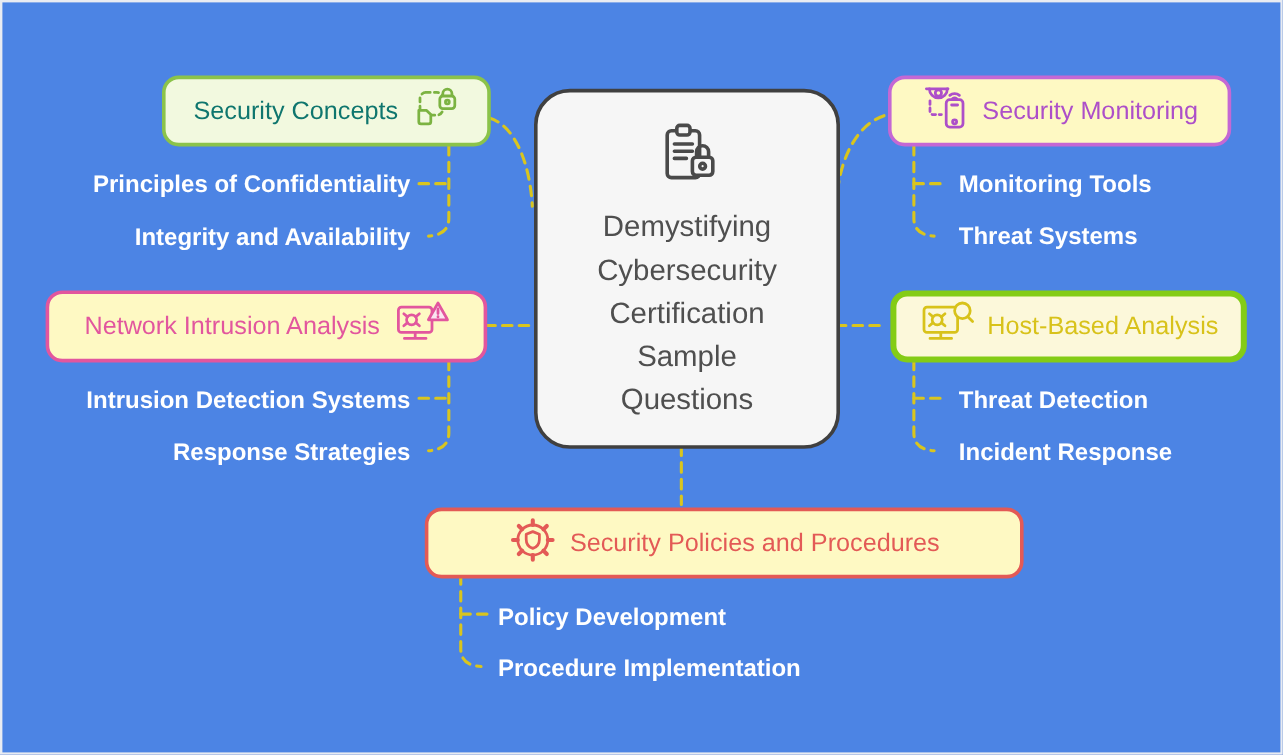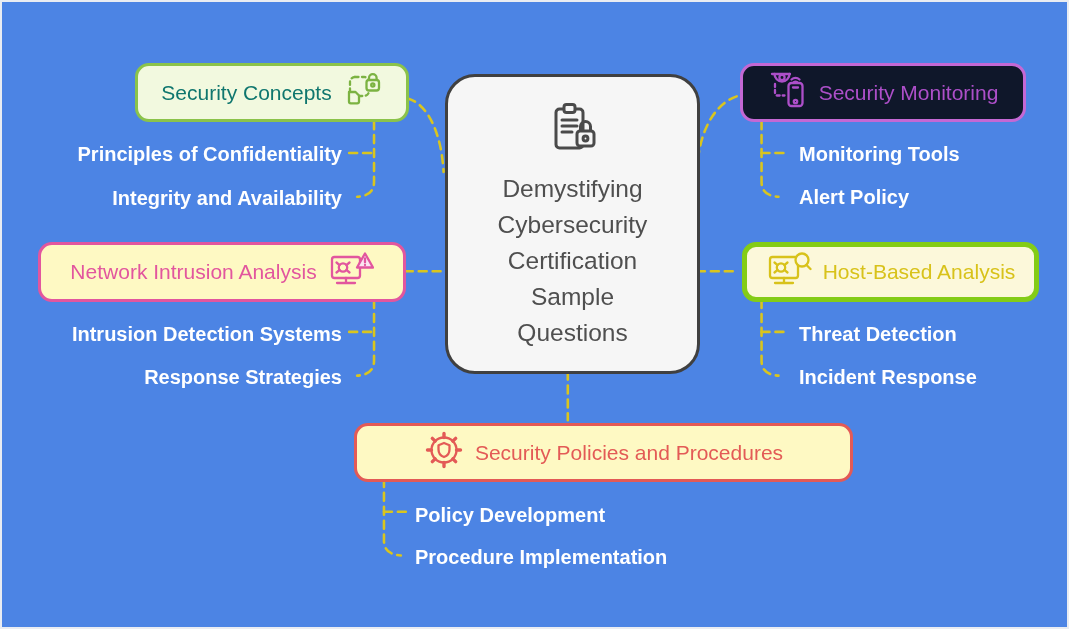--- a/index.html
+++ b/index.html
@@ -17,21 +17,21 @@
 
   .central{
     left:443px;top:72px;width:255px;height:300px;background:#f6f6f6;
     border:3px solid #404040;border-radius:30px;position:absolute;
     display:flex;flex-direction:column;align-items:center;box-sizing:border-box;
   }
   .central .cicon{margin-top:22px;}
   .central .ctext{margin-top:8px;text-align:center;color:#4f4f4f;font-size:24.5px;line-height:36px;font-weight:400;}
 
   .b-concepts{left:133px;top:61px;width:274px;height:59px;background:#f2f9df;border:3px solid #8bc34a;color:#0f766e;font-size:21px;}
-  .b-monitor {left:738px;top:61px;width:286px;height:59px;background:#0f172a;border:3px solid #c468d4;color:#ad4fc9;font-size:21px;}
+  .b-monitor {left:738px;top:61px;width:286px;height:59px;background:#fef9c3;border:3px solid #c468d4;color:#ad4fc9;font-size:21px;}
   .b-network {left:36px; top:240px;width:368px;height:60px;background:#fef9c3;border:3px solid #e2569e;color:#e2569e;font-size:21px;}
   .b-host    {left:740px;top:240px;width:297px;height:60px;background:#fcf8da;border:5px solid #84cc16;color:#d8c21a;font-size:21px;}
   .b-policy  {left:352px;top:421px;width:499px;height:59px;background:#fef9c3;border:3px solid #e35a56;color:#e35a56;font-size:21px;}
 
   .child{position:absolute;color:#ffffff;font-size:20px;font-weight:700;white-space:nowrap;}
   .l-col{left:0;width:340px;text-align:right;}
   .r-col{left:797px;text-align:left;}
   .bt-col{left:413px;text-align:left;}
 </style>
 </head>
@@ -153,20 +153,20 @@
     </span>
     <span class="lbl">Security Policies and Procedures</span>
   </div>
 
   <div class="child l-col" style="top:185px">Integrity and Availability</div>
   <div class="child l-col" style="top:141px">Principles of Confidentiality</div>
   <div class="child l-col" style="top:321px">Intrusion Detection Systems</div>
   <div class="child l-col" style="top:364px">Response Strategies</div>
 
   <div class="child r-col" style="top:141px">Monitoring Tools</div>
-  <div class="child r-col" style="top:184px">Alert Policy</div>
+  <div class="child r-col" style="top:184px">Threat Systems</div>
   <div class="child r-col" style="top:321px">Threat Detection</div>
   <div class="child r-col" style="top:364px">Incident Response</div>
 
   <div class="child bt-col" style="top:502px">Policy Development</div>
   <div class="child bt-col" style="top:544px">Procedure Implementation</div>
 
 </div>
 
 </body></html>

